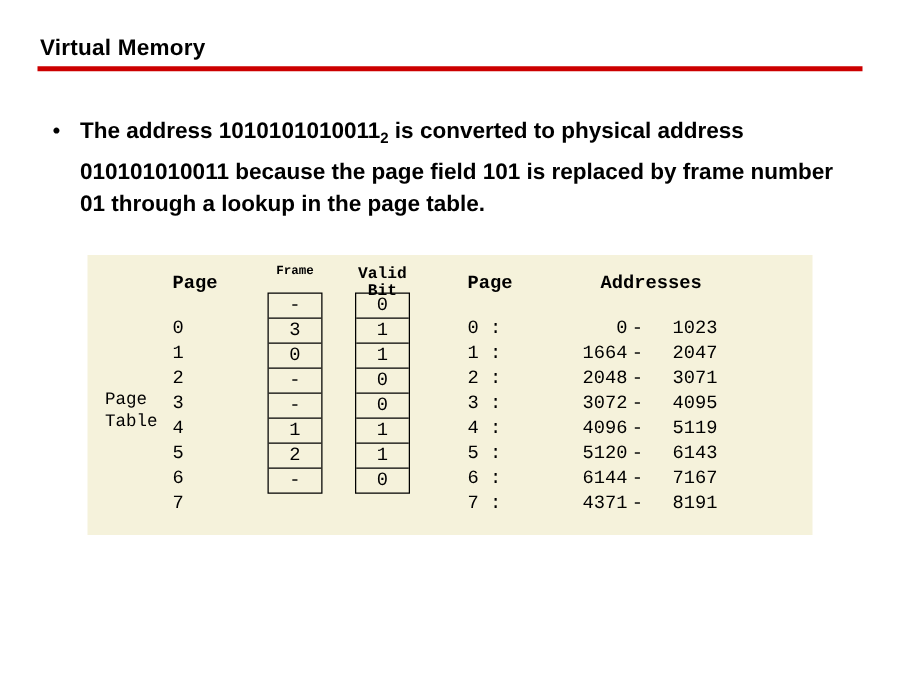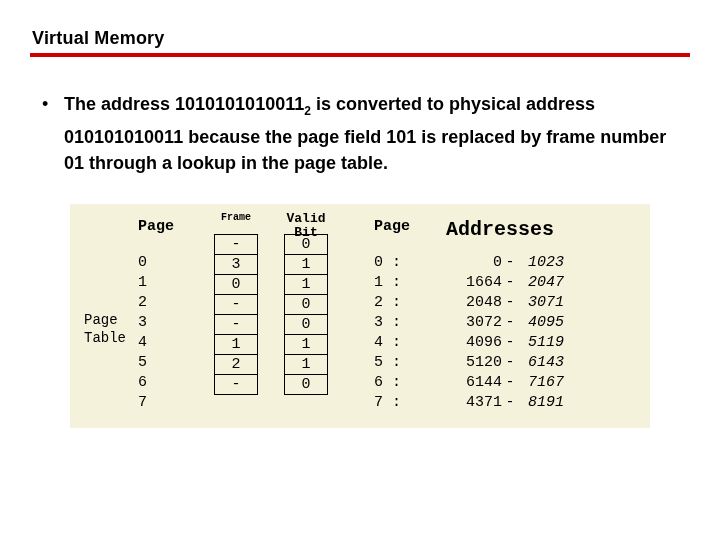--- a/index.html
+++ b/index.html
@@ -119,25 +119,25 @@
     gap: 6px;
   }
   .addr-pages {
     width: 66px;
   }
   .addr-pages .hdr { height: 36px; }
   .addr-pages .row { height: 20px; }
   .addr-ranges {
     width: 160px;
   }
-  .addr-ranges .hdr { font-weight: bold; height: 36px; font-size: 20px; padding-right:10px; }
+  .addr-ranges .hdr { font-weight: bold; height: 36px; text-align: center; font-size: 15px; padding-right:10px; }
   .addr-ranges .row { height: 20px; display:flex; }
   .addr-ranges .row .a { width: 56px; text-align: right; }
   .addr-ranges .row .d { width: 16px; text-align: center; }
-  .addr-ranges .row .b { width: 56px; text-align: center; font-style: italic; }
+  .addr-ranges .row .b { width: 56px; text-align: right; }
   .frame-wrap, .valid-wrap { position: relative; top: -6px; }
 </style>
 </head>
 <body>
 
 <div class="slide">
   <h1 class="title">Virtual Memory</h1>
   <div class="rule"></div>
 
   <div class="body-text">

